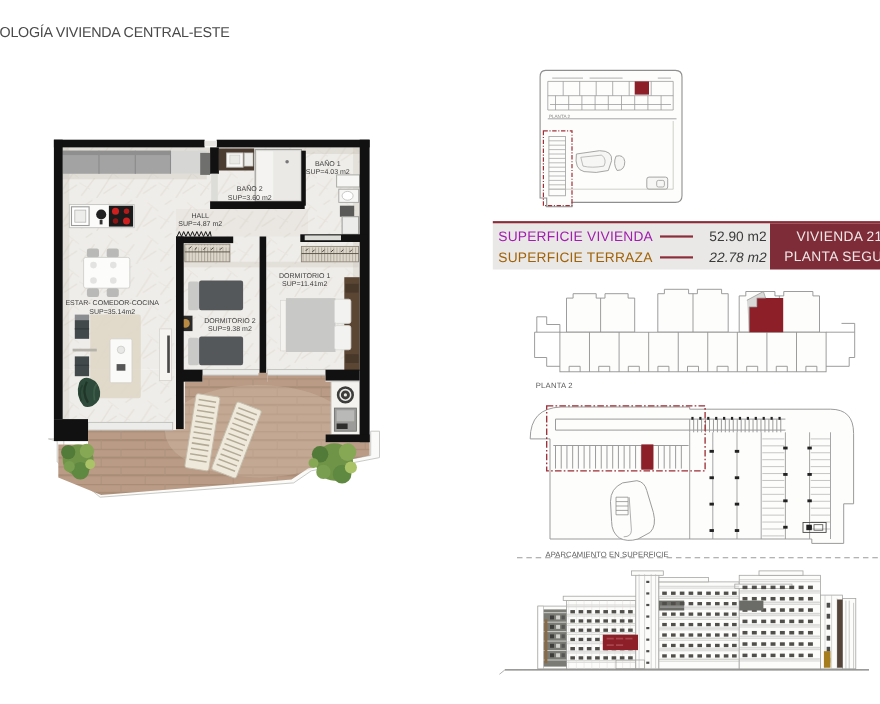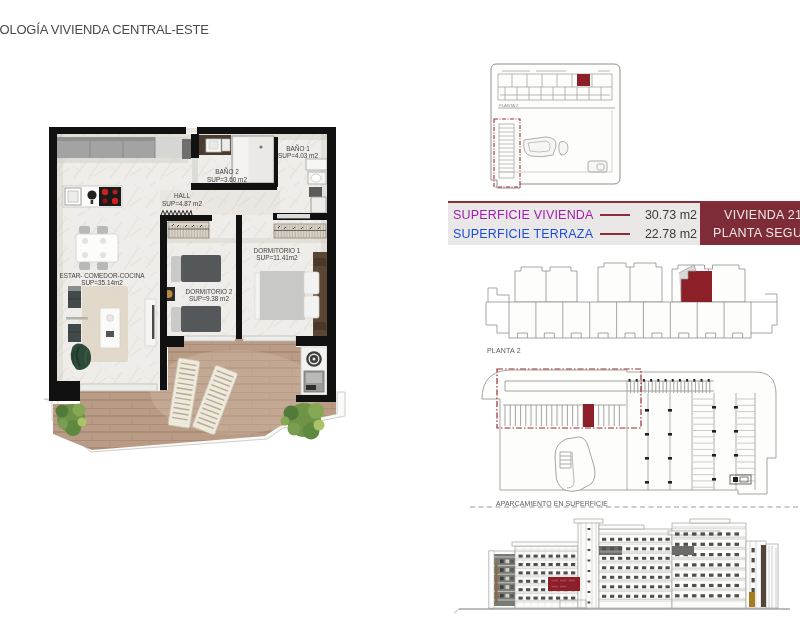--- a/index.html
+++ b/index.html
@@ -13,29 +13,29 @@
 <div class="abs" style="left:-20px;top:22px;font-size:13px;color:#4a4a4a;letter-spacing:-0.22px;white-space:nowrap;">TIPOLOGÍA VIVIENDA CENTRAL-ESTE</div>
 
 <div class="abs" style="left:448px;top:203px;width:252px;height:42px;background:#e9e8e7;"></div>
 
 <div class="abs" style="left:448px;top:201px;width:352px;height:2px;background:#8c2e3a;"></div>
 
 <div class="abs" style="left:700px;top:203px;width:100px;height:42px;background:#7e2d38;"></div>
 
 <div class="abs" style="left:453px;top:208px;font-size:12.5px;color:#a21caf;letter-spacing:0.2px;">SUPERFICIE VIVIENDA</div>
 
-<div class="abs" style="left:453px;top:227px;font-size:12.5px;color:#1d4ed8;letter-spacing:0.2px;">SUPERFICIE TERRAZA</div>
+<div class="abs" style="left:453px;top:227px;font-size:12.5px;color:#a16207;letter-spacing:0.2px;">SUPERFICIE TERRAZA</div>
 
 <div class="abs" style="left:600px;top:214px;width:30px;height:1.6px;background:#8c2e3a;"></div>
 
 <div class="abs" style="left:600px;top:233px;width:30px;height:1.6px;background:#8c2e3a;"></div>
 
-<div class="abs" style="left:597px;top:208px;width:100px;text-align:right;font-size:12.5px;color:#3a3a3a;">30.73 m2</div>
-
-<div class="abs" style="left:597px;top:227px;width:100px;text-align:right;font-size:12.5px;color:#3a3a3a;">22.78 m2</div>
+<div class="abs" style="left:597px;top:208px;width:100px;text-align:right;font-size:12.5px;color:#3a3a3a;">52.90 m2</div>
+
+<div class="abs" style="left:597px;top:227px;width:100px;text-align:right;font-size:12.5px;color:#3a3a3a;font-style:italic;">22.78 m2</div>
 
 <div class="abs" style="left:724px;top:208px;font-size:12.5px;color:#efe7e7;letter-spacing:0.3px;white-space:nowrap;">VIVIENDA 213</div>
 
 <div class="abs" style="left:713px;top:226px;font-size:12.5px;color:#efe7e7;letter-spacing:0.3px;white-space:nowrap;">PLANTA SEGUNDA</div>
 
 <svg class="abs" style="left:38px;top:118px;" width="316" height="346" viewBox="38 118 316 346">
 <defs>
 <pattern id="mb" width="36" height="30" patternUnits="userSpaceOnUse">
   <rect width="36" height="30" fill="#efede9"></rect>
   <path d="M2,28 L14,12 M16,30 L30,8 M6,6 L12,2 M22,26 L34,18" stroke="#e2ded7" stroke-width="1.3" opacity="0.75" fill="none"></path>

